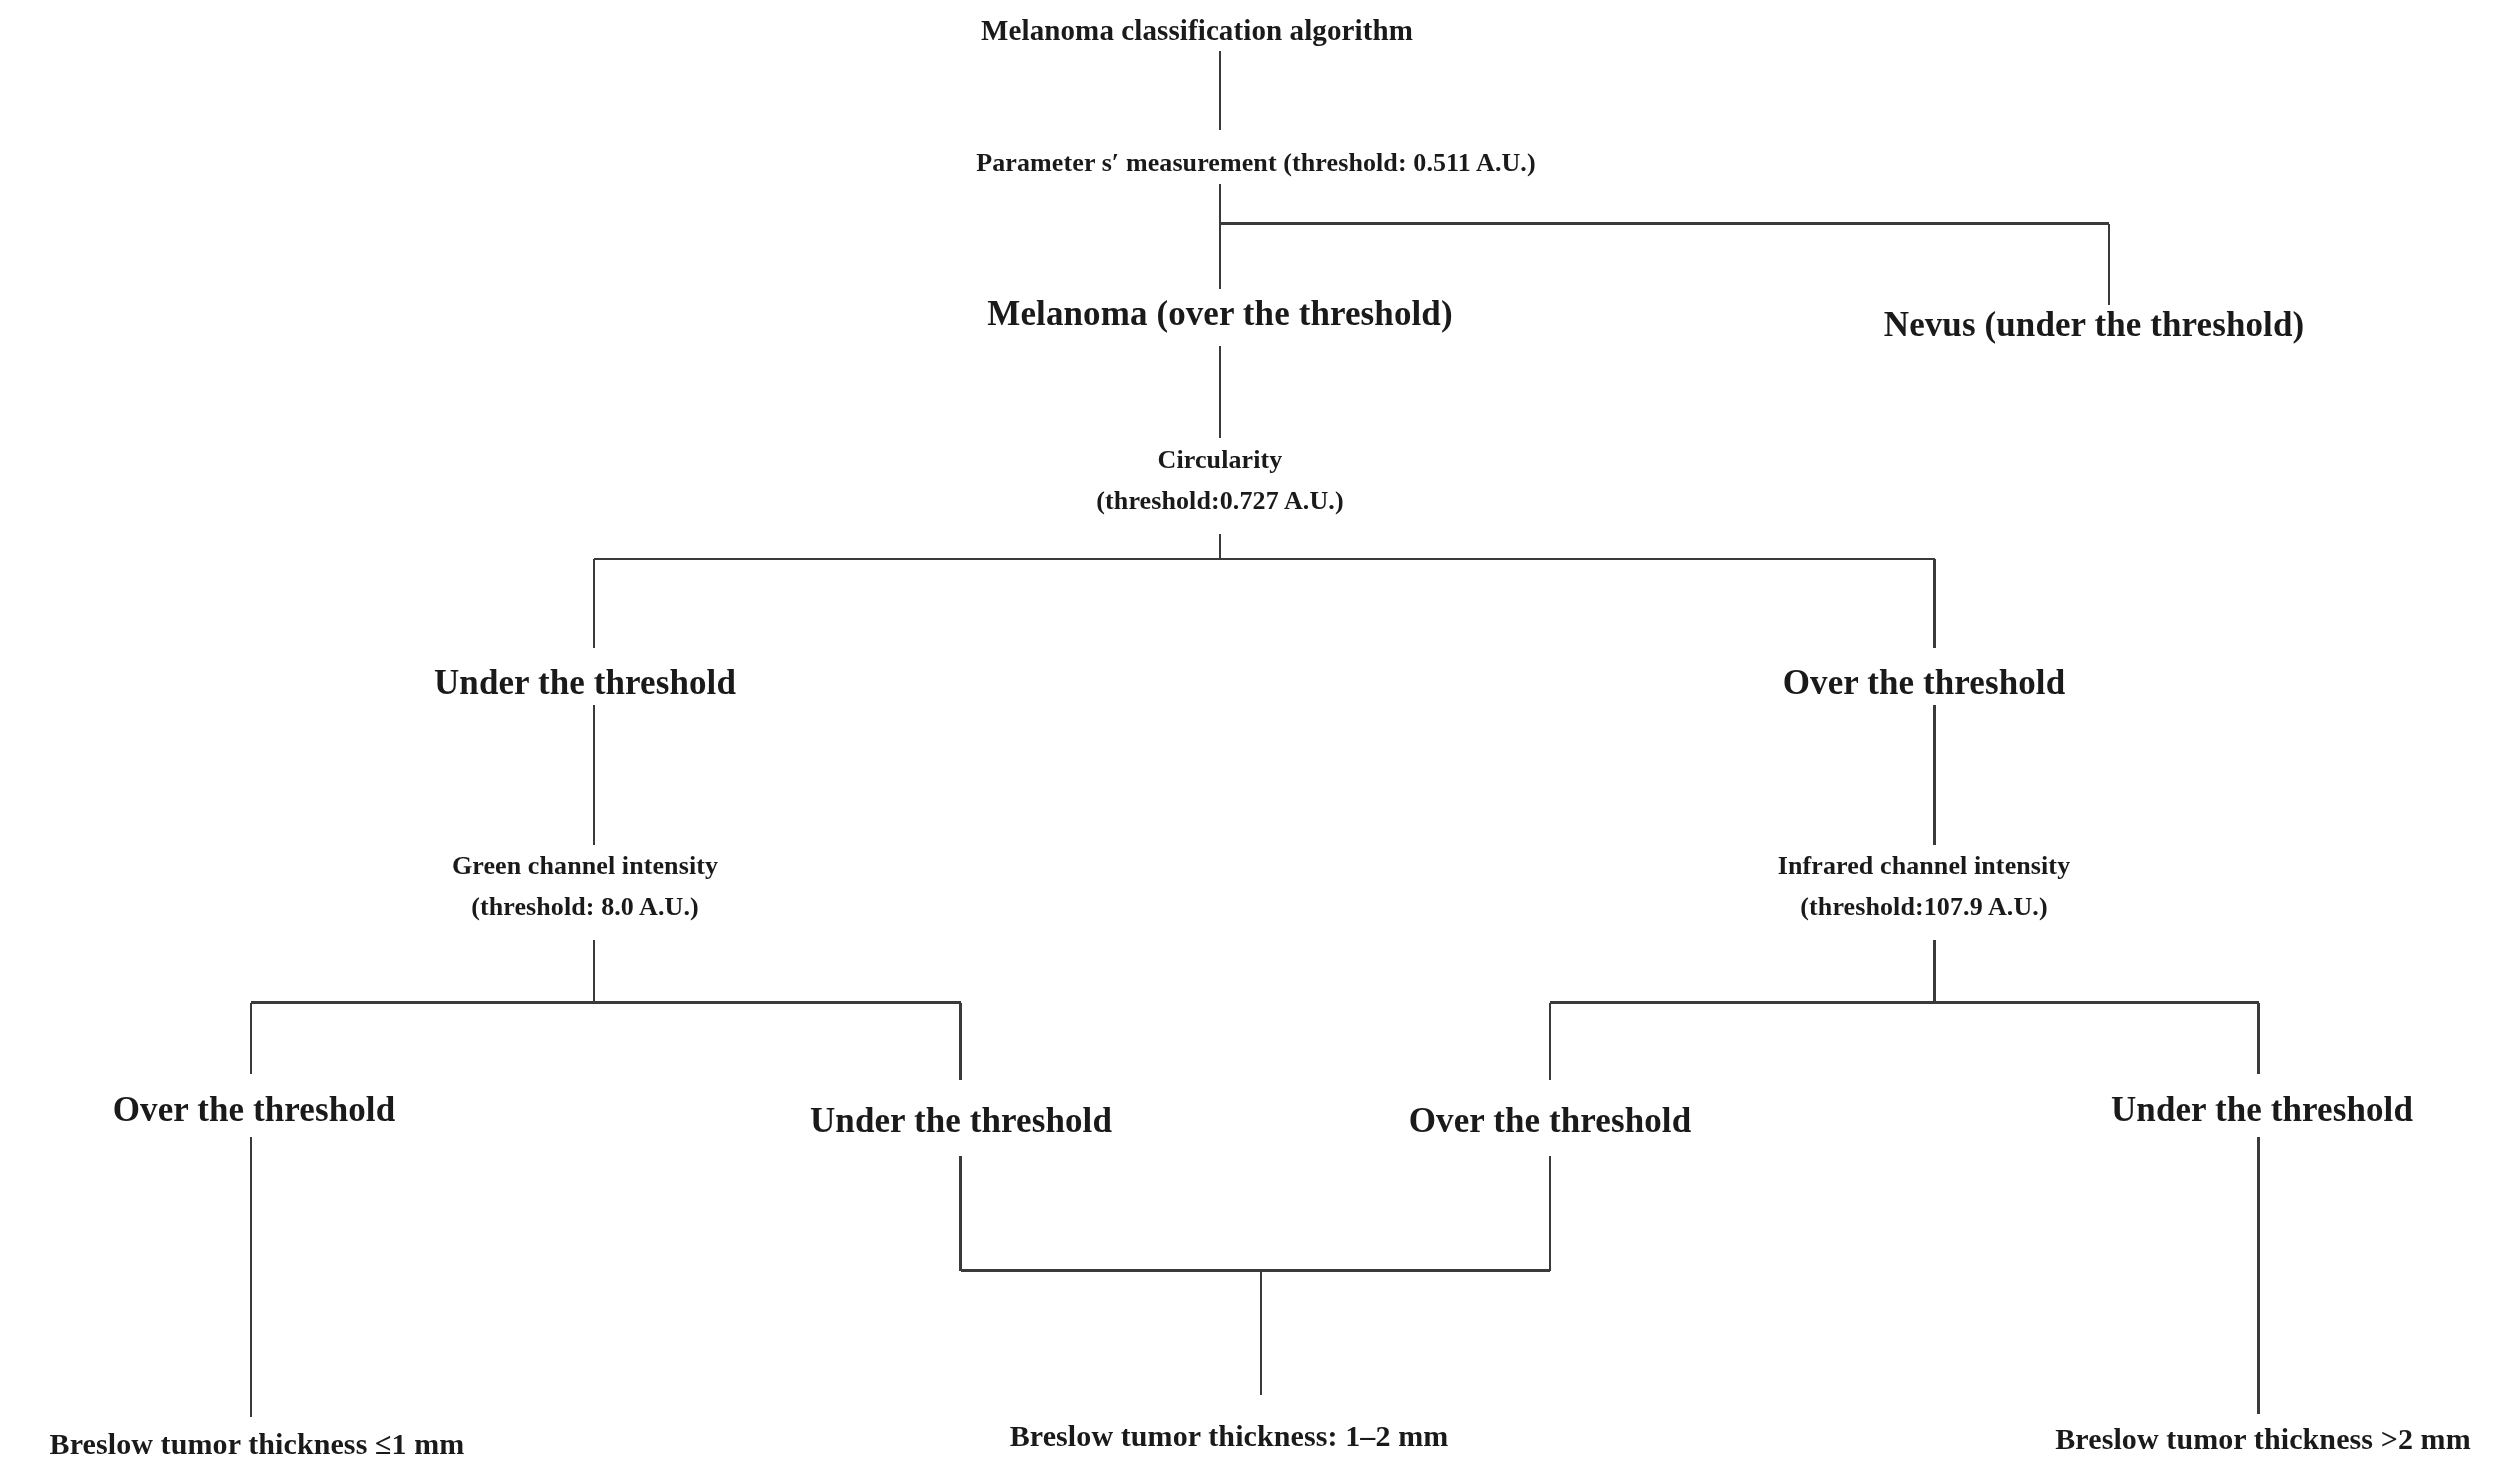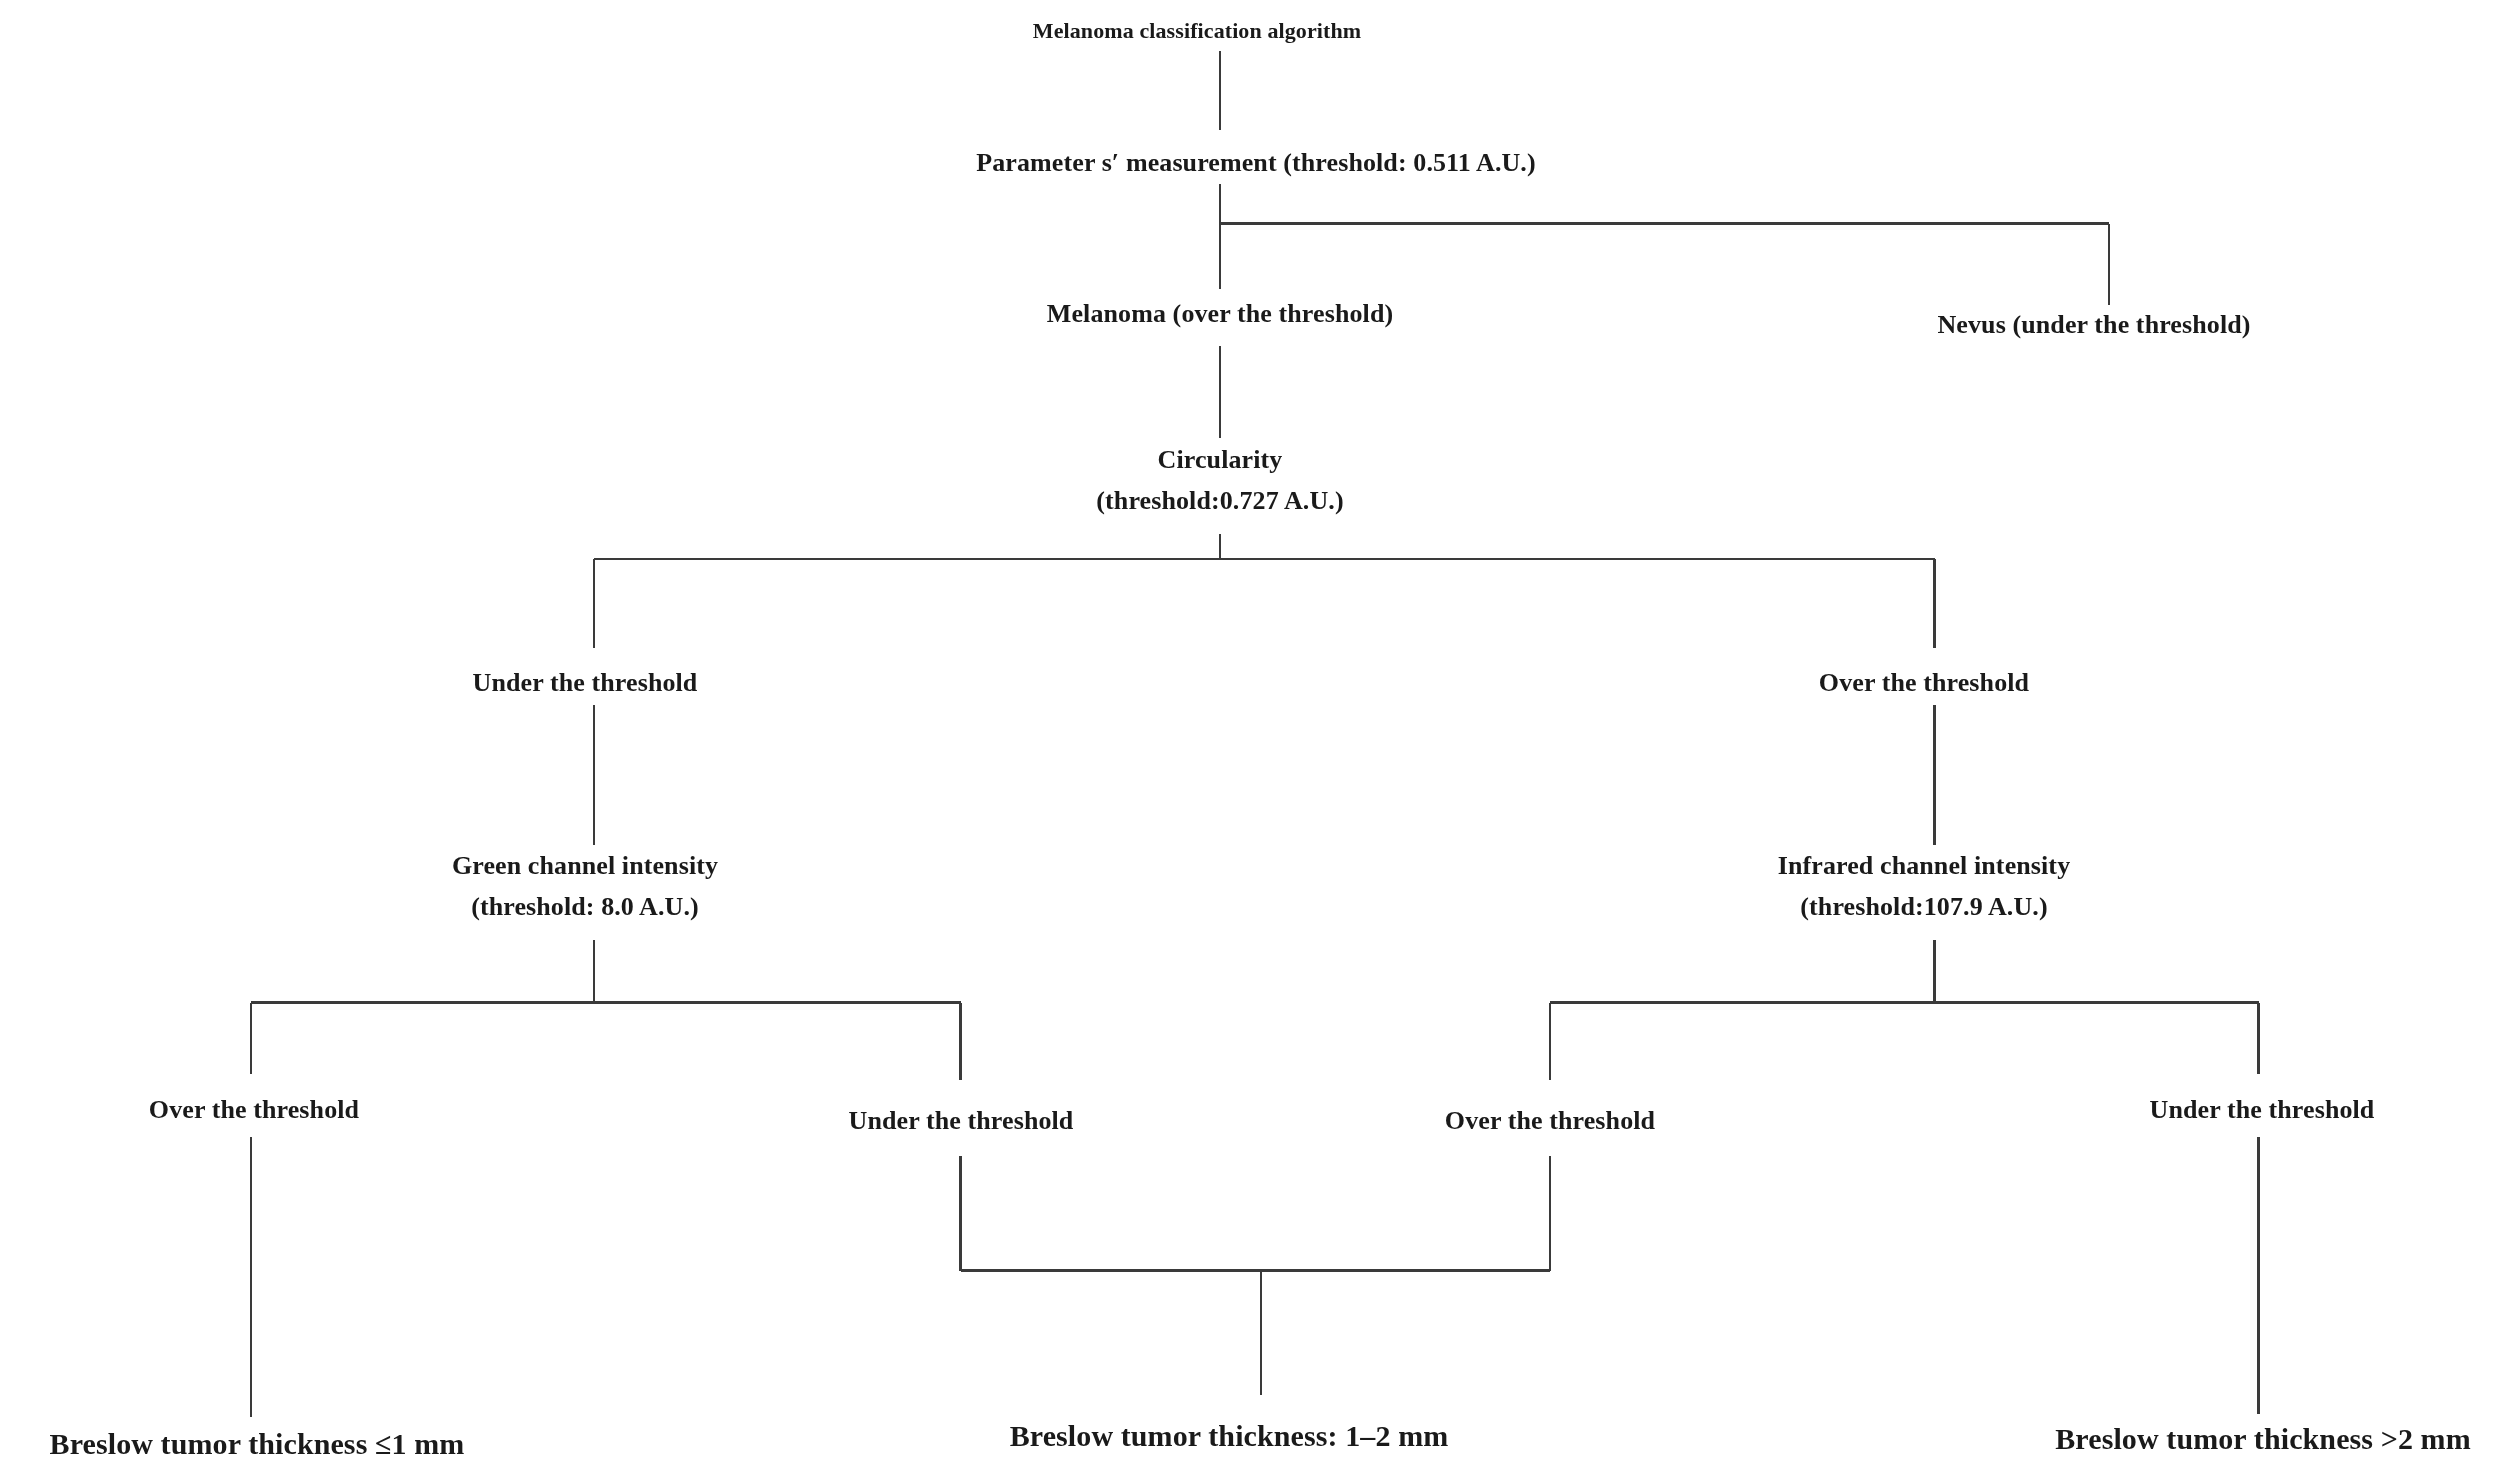--- a/index.html
+++ b/index.html
@@ -27,27 +27,27 @@
     position: absolute;
     transform: translate(-50%, -50%);
     text-align: center;
     white-space: nowrap;
     color: #1a1a1a;
     font-weight: 700;
     line-height: 1.22;
     letter-spacing: 0.1px;
   }
   .title-node {
-    font-size: 22px;
+    font-size: 29px;
   }
   .decision-node {
     font-size: 26px;
   }
   .branch-node {
-    font-size: 26px;
+    font-size: 35px;
   }
   .leaf-node {
     font-size: 30px;
   }
   .node .line2 {
     display: block;
     margin-top: 9px;
   }
 </style>
 </head>

